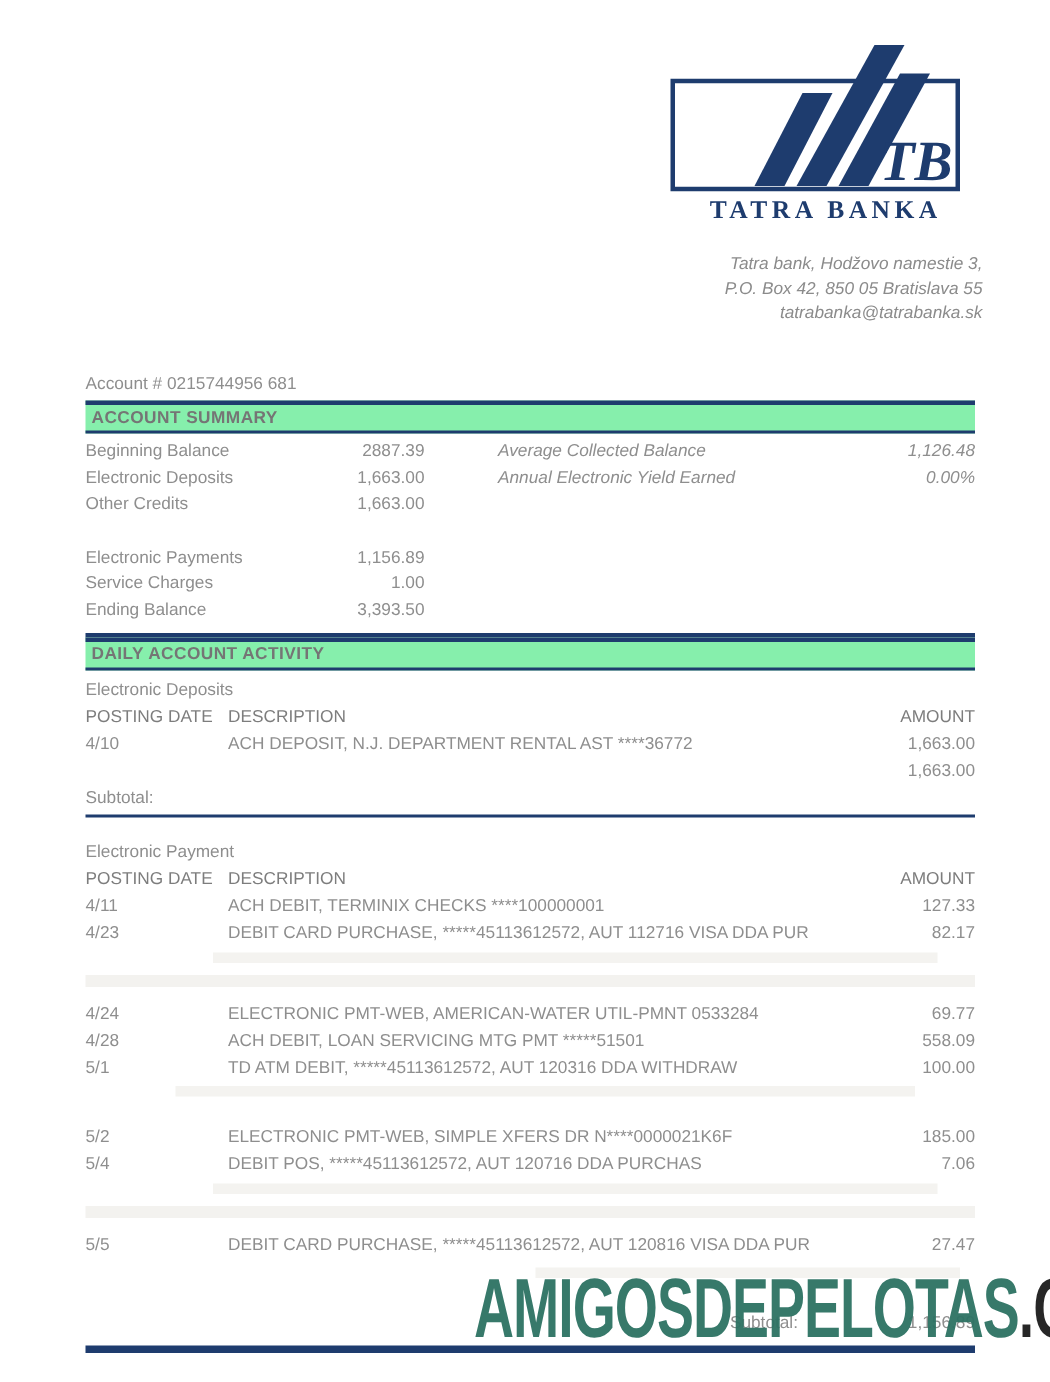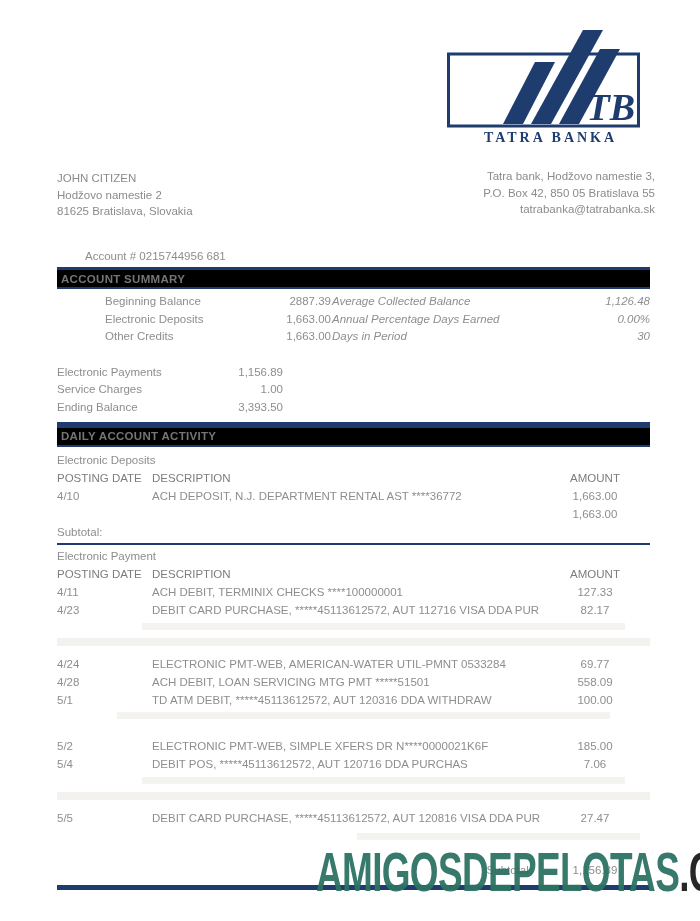--- a/index.html
+++ b/index.html
@@ -12,48 +12,48 @@
     font-family:"Liberation Sans", sans-serif;
     color:#8e8e8e;
     overflow:hidden;
   }
   
   .logo-block { position:absolute; top:24px; right:42px; width:215px; }
   .logo-svg { display:block; width:215px; height:105px; }
   .bank-name {
     margin-top:1px; text-align:center;
     font-family:"Liberation Serif", serif;
-    font-weight:bold; font-size:14px; letter-spacing:3px;
+    font-weight:bold; font-size:17px; letter-spacing:3px;
     color:#1e3c6e; white-space:nowrap;
   }
   
   .addr-left { position:absolute; left:57px; top:170px; font-size:11.5px; line-height:16.5px; color:#8b8b8b; }
-  .addr-right { position:absolute; right:45px; top:168px; font-size:11.5px; line-height:16.5px; color:#8b8b8b; text-align:right; }
+  .addr-right { position:absolute; right:45px; top:168px; font-size:11.5px; line-height:16.5px; color:#8b8b8b; text-align:right;font-style:italic; }
   
   .flow { position:absolute; left:57px; right:50px; top:250px; font-size:11.5px; }
-  .account-line { color:#8e8e8e; padding-bottom:5px;margin-left:28px; }
+  .account-line { color:#8e8e8e; padding-bottom:5px; }
   .band {
     border-top:3px solid #1e3c6e; border-bottom:2px solid #1e3c6e;
-    background:#000000; color:#757575; font-weight:bold;
+    background:#86efac; color:#757575; font-weight:bold;
     padding:2.5px 4px; letter-spacing:.3px; font-size:11.5px;
   }
   .sum-wrap { overflow:hidden; padding-top:4px; line-height:17.6px; color:#8e8e8e; }
-  .sum-left { float:left; width:226px;margin-left:48px; }
+  .sum-left { float:left; width:226px; }
   .sum-right { float:right; width:318px;font-style:italic; }
   .srow { display:flex; justify-content:space-between; }
   .sum-bottom { width:226px; margin-top:18px; line-height:17.6px; }
   .navy-line { border-top:3px solid #1e3c6e; margin-top:5px; }
   .thin-navy-line { border-top:2.5px solid #1e3c6e; margin-top:2px; }
   .sec-label { padding-top:4px; line-height:18px; color:#8e8e8e; }
   .trow { display:flex; line-height:18px; }
   .thead { font-weight:normal; color:#7d7d7d; }
   .c-date { width:95px; flex:none; }
   .c-desc { flex:1 1 auto; padding-right:8px; white-space:nowrap; overflow:hidden; }
   .c-desc.right { text-align:right; }
-  .c-amt { width:110px; flex:none; text-align:center; }
+  .c-amt { width:110px; flex:none; text-align:right; }
   
   .gap36 { height:36px; position:relative; }
   .gap36::before { content:""; position:absolute; left:85px; right:25px; top:4px; height:7px; background:#f4f3f0; }
   .gap36::after  { content:""; position:absolute; left:0; right:0; top:19px; height:8px; background:#f3f2ef; }
   .gap28 { height:28px; position:relative; }
   .gap28::before { content:""; position:absolute; left:60px; right:40px; top:3px; height:7px; background:#f4f3f0; }
   .gap34 { height:34px; position:relative; }
   .gap34::before { content:""; position:absolute; left:300px; right:10px; top:6px; height:7px; background:#f4f3f0; }
   .thick-bar { height:5px; background:#1e3c6e; margin-top:6px; }
   
@@ -75,26 +75,20 @@
     <svg class="logo-svg" viewBox="0 0 215 105">
       <rect x="5.5" y="30" width="190" height="72" fill="none" stroke="#1e3c6e" stroke-width="3"></rect>
       <polygon points="60,100 80,100 112,38 92,38" fill="#1e3c6e"></polygon>
       <polygon points="88,100 108,100 160,6 140,6" fill="#1e3c6e"></polygon>
       <polygon points="116,100 136,100 177,25 157,25" fill="#1e3c6e"></polygon>
       <text x="192" y="96" text-anchor="end" font-family="Liberation Serif, serif" font-style="italic" font-weight="bold" font-size="38" fill="#1e3c6e">TB</text>
     </svg>
     <div class="bank-name">TATRA BANKA</div>
   </div>
 
-  <div class="addr-left">
-
-  <div>JOHN CITIZEN</div>
-      <div>Hodžovo namestie 2</div>
-      <div>81625 Bratislava, Slovakia</div>
-    </div>
 
   <div class="addr-right">
 
   <div>Tatra bank, Hodžovo namestie 3,</div>
       <div>P.O. Box 42, 850 05 Bratislava 55</div>
       <div>tatrabanka@tatrabanka.sk</div>
     </div>
 
   <div class="flow">
 
@@ -121,28 +115,24 @@
           </div>
         </div>
       <div class="sum-right">
 
           <div class="srow">
             <span>Average Collected Balance</span>
             <span>1,126.48</span>
           </div>
 
           <div class="srow">
-            <span>Annual Percentage Days Earned</span>
+            <span>Annual Electronic Yield Earned</span>
             <span>0.00%</span>
           </div>
 
-          <div class="srow">
-            <span>Days in Period</span>
-            <span>30</span>
-          </div>
         </div>
     </div>
 
     <div class="sum-bottom">
 
         <div class="srow">
           <span>Electronic Payments</span>
           <span>1,156.89</span>
         </div>
 
@@ -176,21 +166,21 @@
       </div>
     <div class="trow">
       <span class="c-date"></span>
       <span class="c-desc"></span>
       <span class="c-amt">1,663.00</span>
     </div>
     <div class="sec-label" style="padding-top:0;">Subtotal:</div>
 
     <div class="thin-navy-line"></div>
 
-    <div class="sec-label" style="padding-top:2px;">Electronic Payment</div>
+    <div class="sec-label" style="padding-top:14px;">Electronic Payment</div>
     <div class="trow thead">
       <span class="c-date">POSTING DATE</span>
       <span class="c-desc">DESCRIPTION</span>
       <span class="c-amt">AMOUNT</span>
     </div>
 
     <div>
 
         <div class="trow">
           <span class="c-date">4/11</span>

